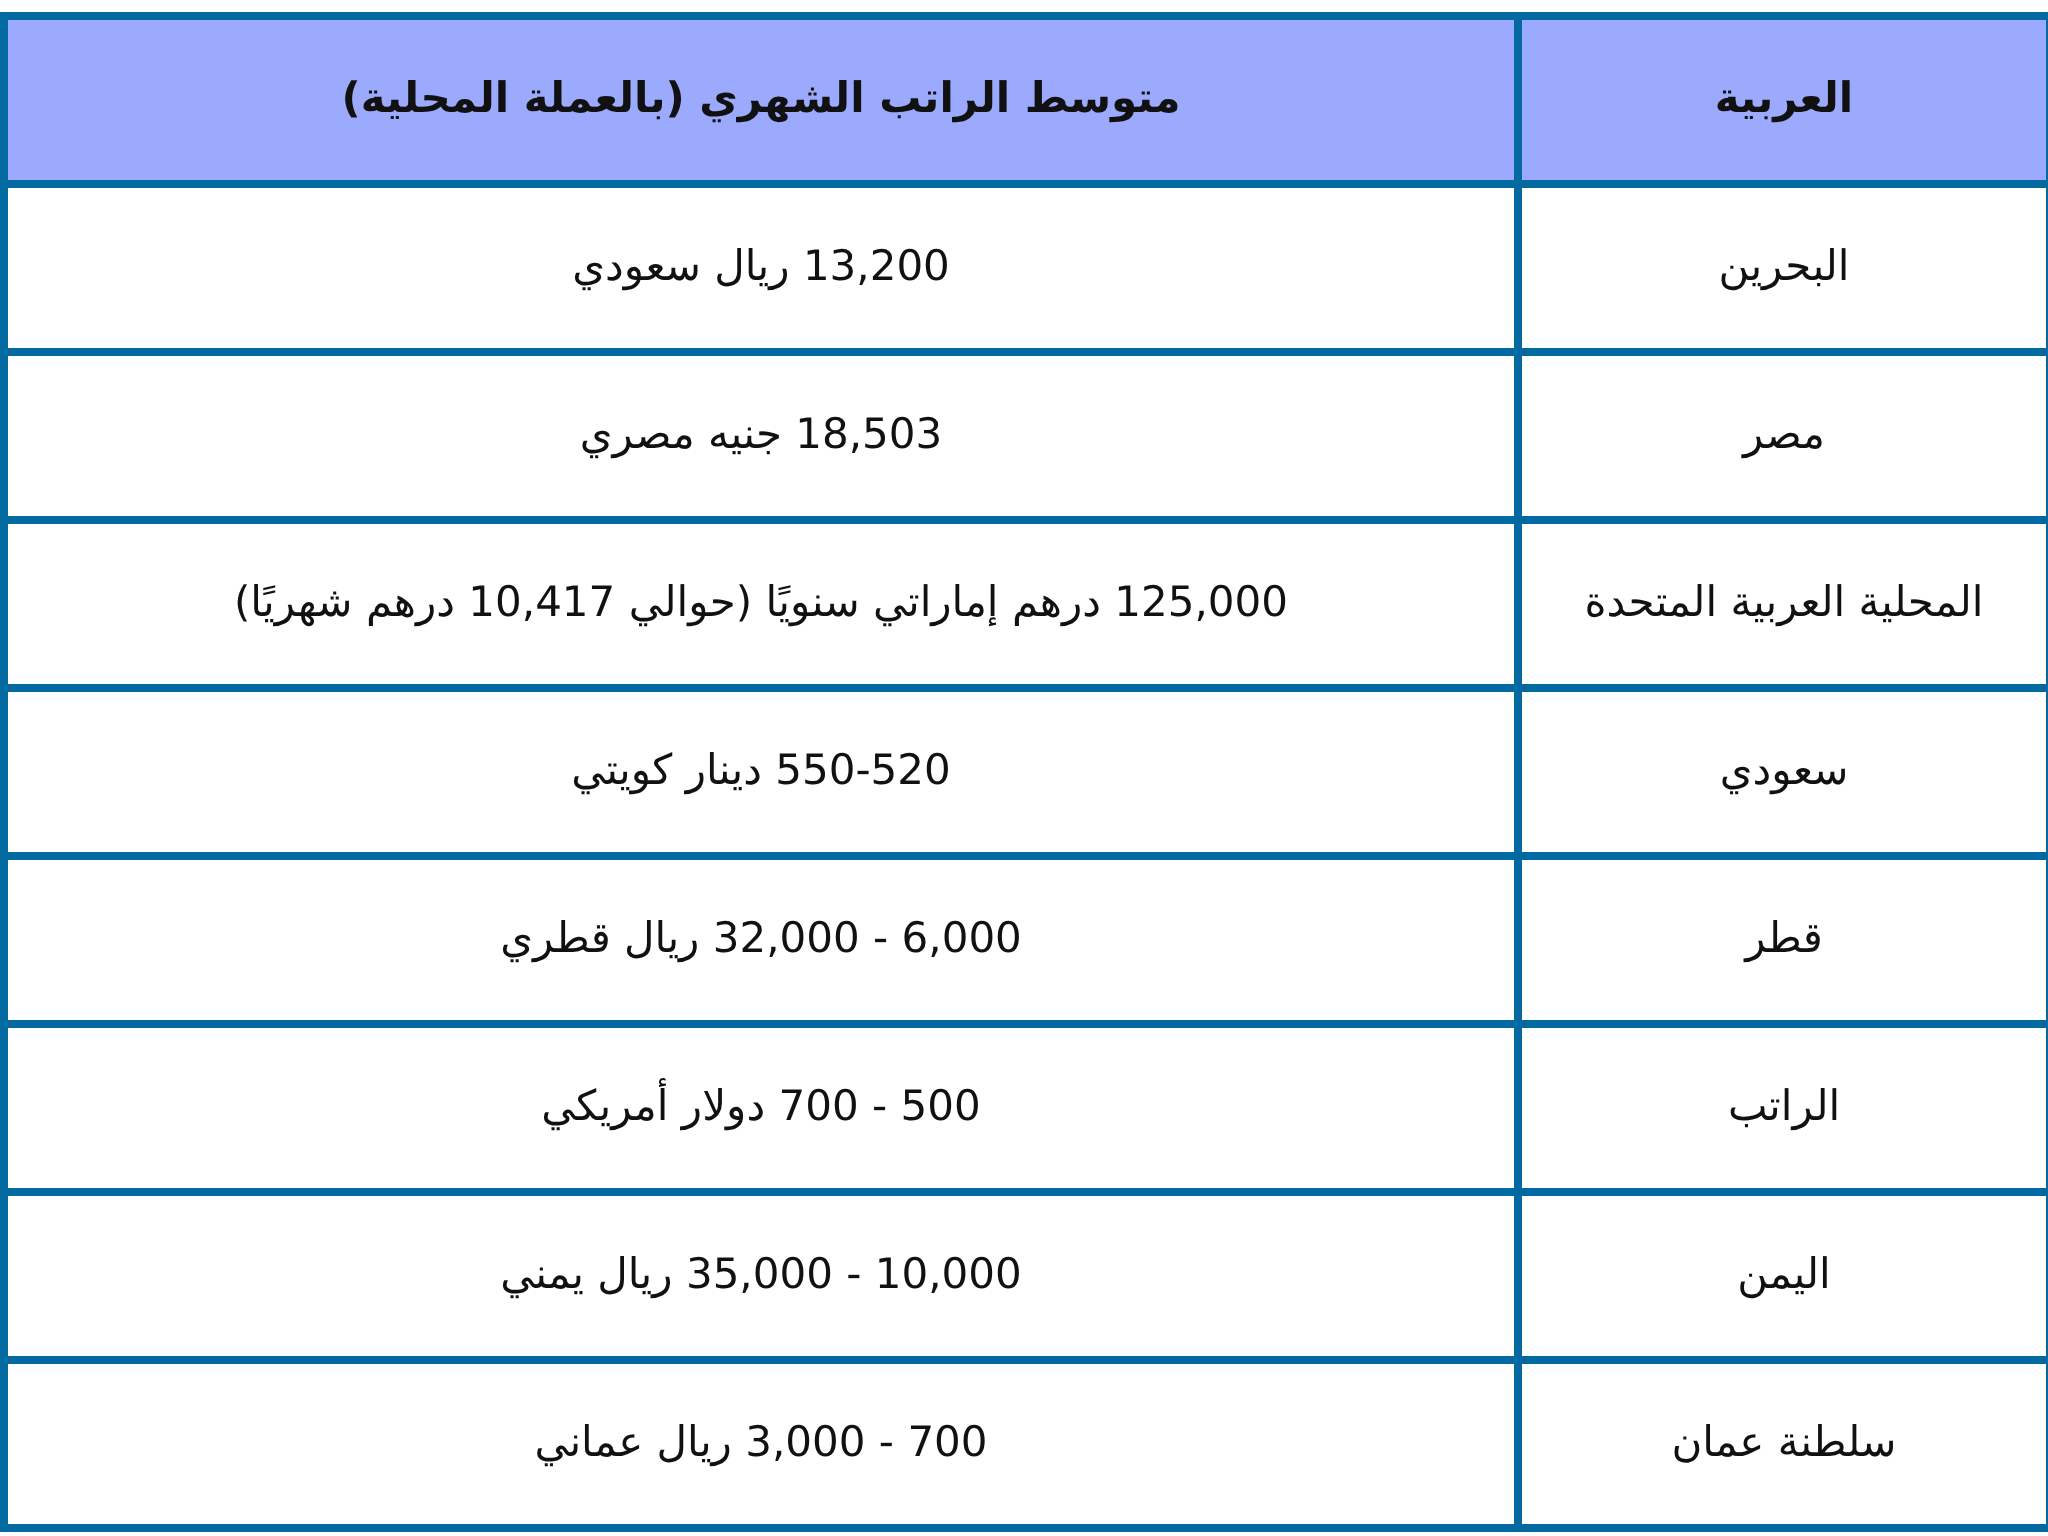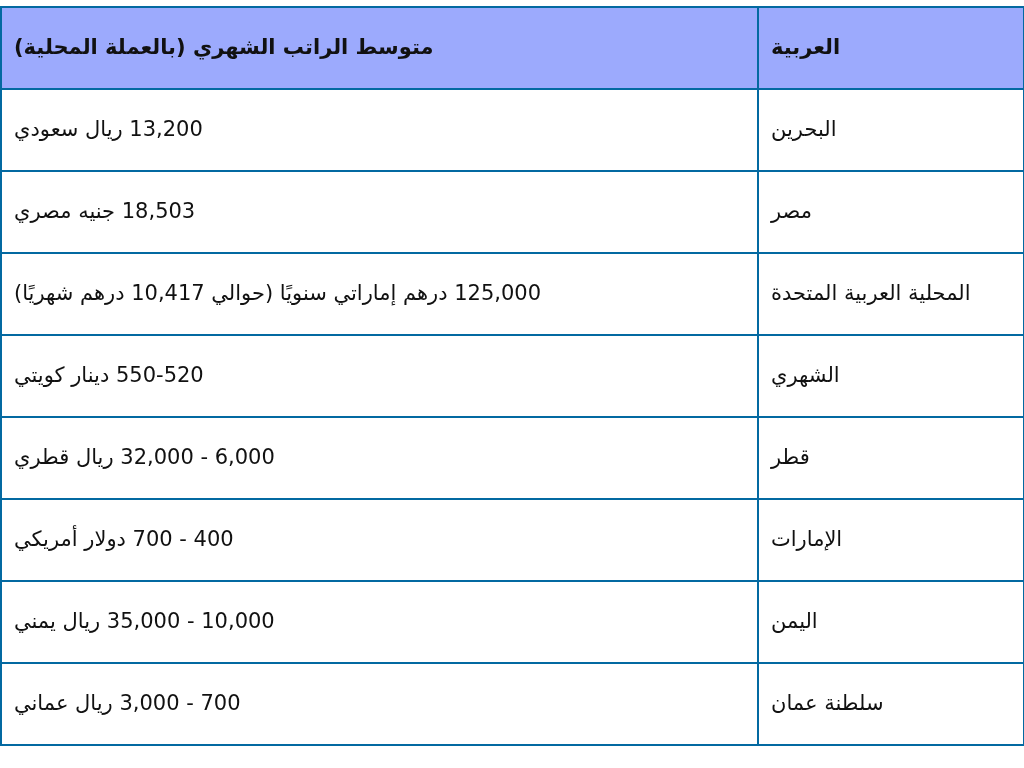--- a/index.html
+++ b/index.html
@@ -21,24 +21,24 @@
       width: 1023px;
     }
     table.salary {
       direction: rtl;
       border-collapse: collapse;
       width: 1023px;
       table-layout: fixed;
     }
     table.salary th,
     table.salary td {
-      border: 2px solid #0369a1;
+      border: 4px solid #0369a1;
       height: 80px;
       padding: 0 12px;
-      text-align: left;
+      text-align: center;
       vertical-align: middle;
       font-size: 21px;
       line-height: 1.2;
       white-space: nowrap;
     }
     table.salary thead th {
       background: #9caafd;
       font-weight: bold;
       font-size: 21px;
     }
@@ -68,30 +68,30 @@
       </tr>
       <tr>
         <td>مصر</td>
         <td class="salary-cell">18,503 جنيه مصري</td>
       </tr>
       <tr>
         <td>المحلية العربية المتحدة</td>
         <td class="salary-cell">125,000 درهم إماراتي سنويًا (حوالي 10,417 درهم شهريًا)</td>
       </tr>
       <tr>
-        <td>الشهري</td>
+        <td>سعودي</td>
         <td class="salary-cell">550-520 دينار كويتي</td>
       </tr>
       <tr>
         <td>قطر</td>
         <td class="salary-cell">6,000 - 32,000 ريال قطري</td>
       </tr>
       <tr>
-        <td>الإمارات</td>
-        <td class="salary-cell">400 - 700 دولار أمريكي</td>
+        <td>الراتب</td>
+        <td class="salary-cell">500 - 700 دولار أمريكي</td>
       </tr>
       <tr>
         <td>اليمن</td>
         <td class="salary-cell">10,000 - 35,000 ريال يمني</td>
       </tr>
       <tr>
         <td>سلطنة عمان</td>
         <td class="salary-cell">700 - 3,000 ريال عماني</td>
       </tr>
     </tbody>

